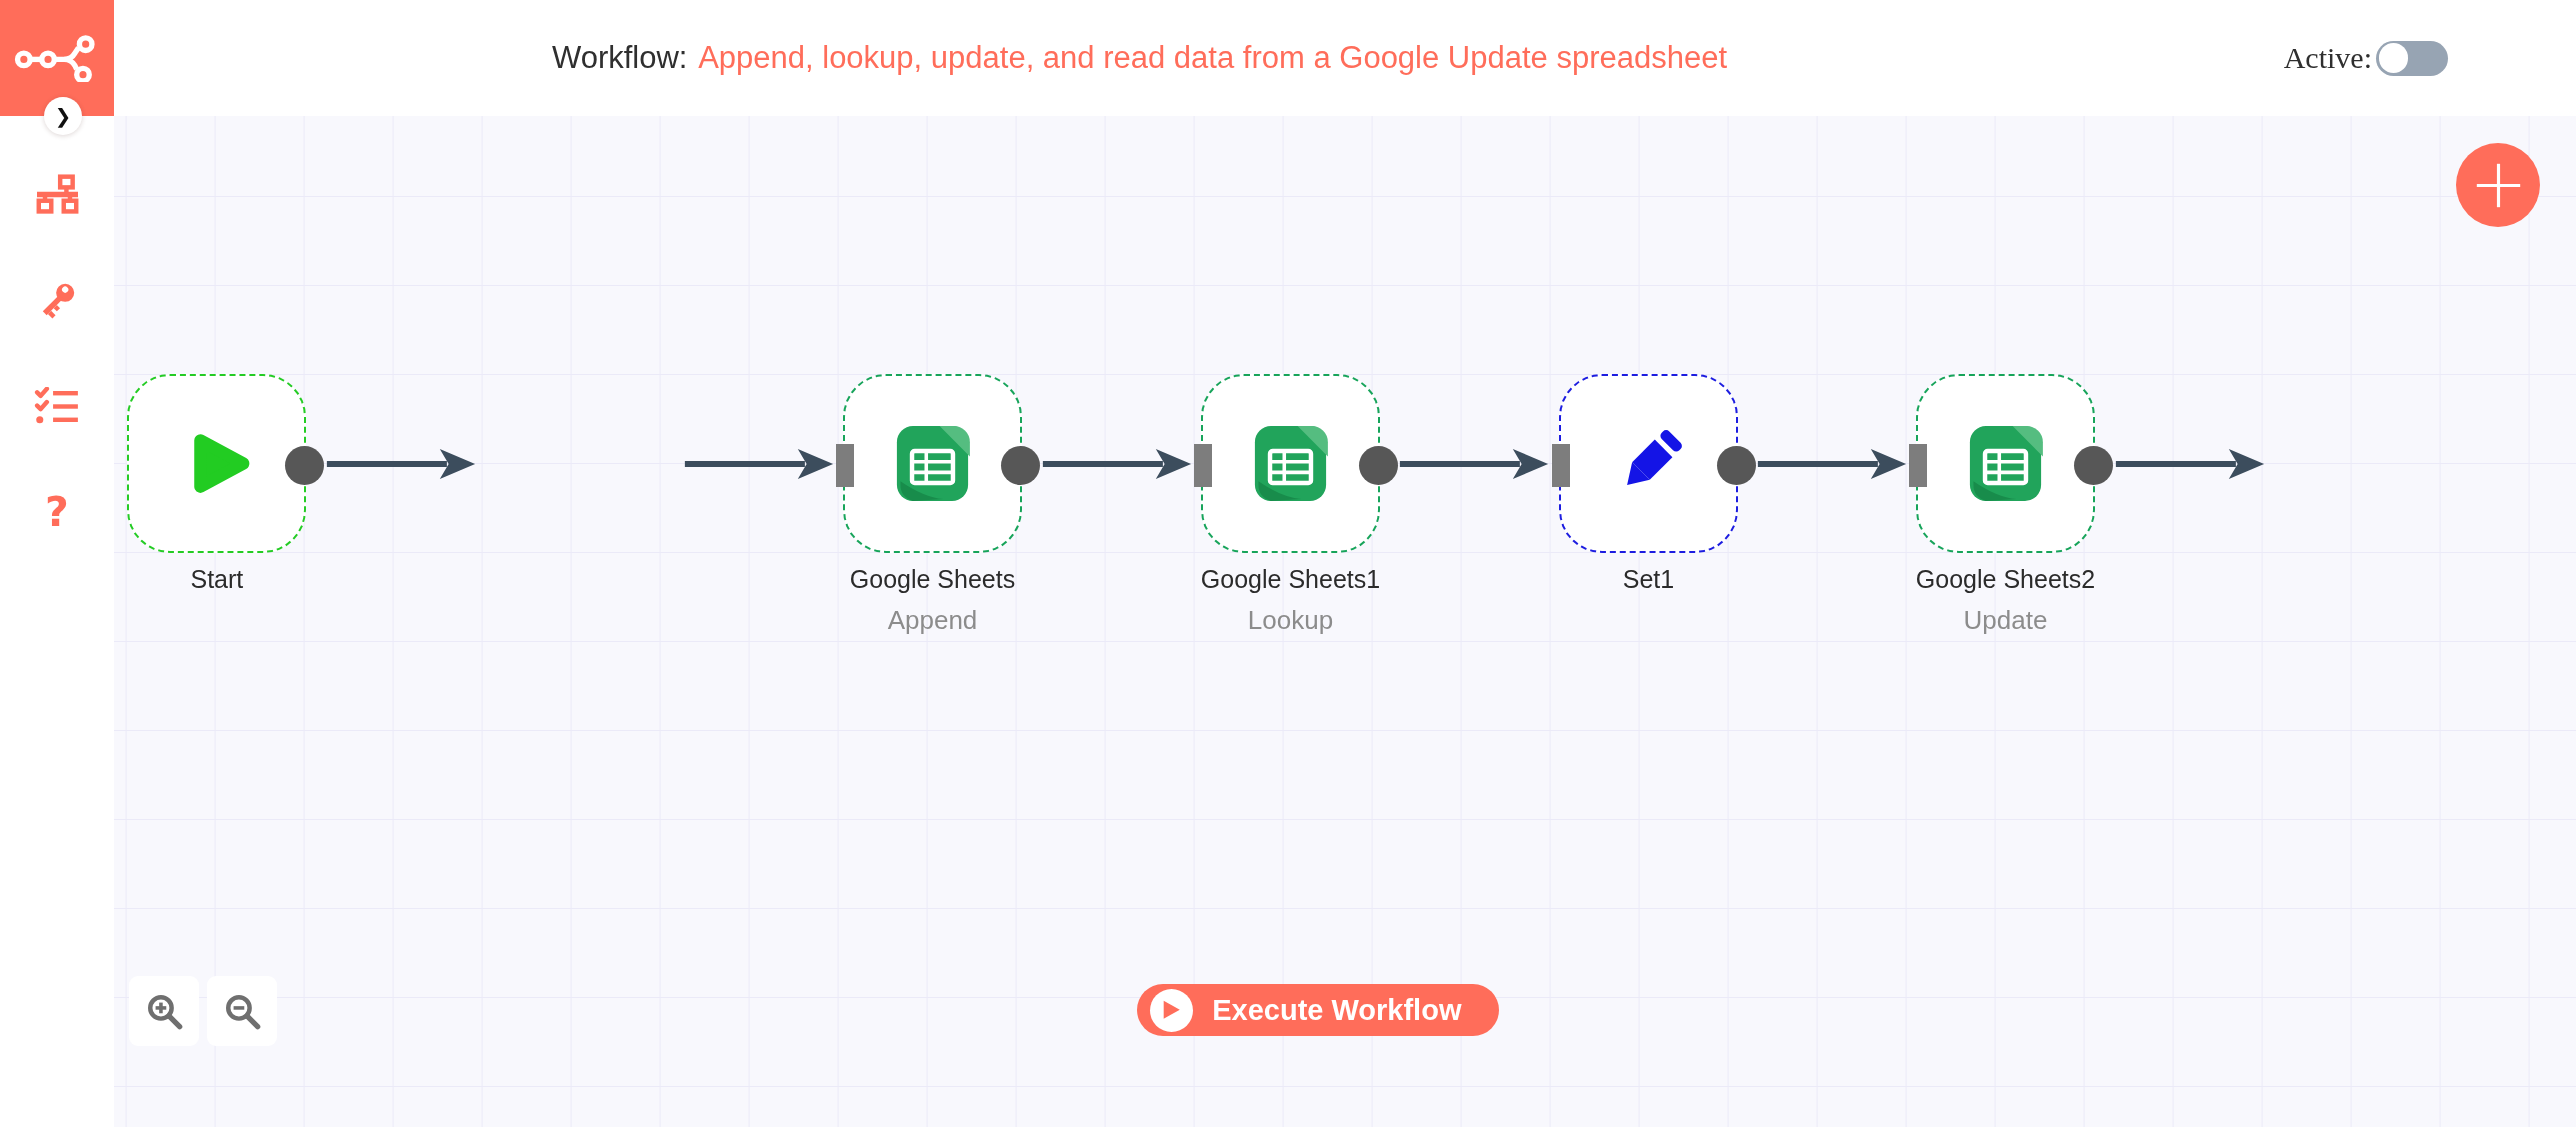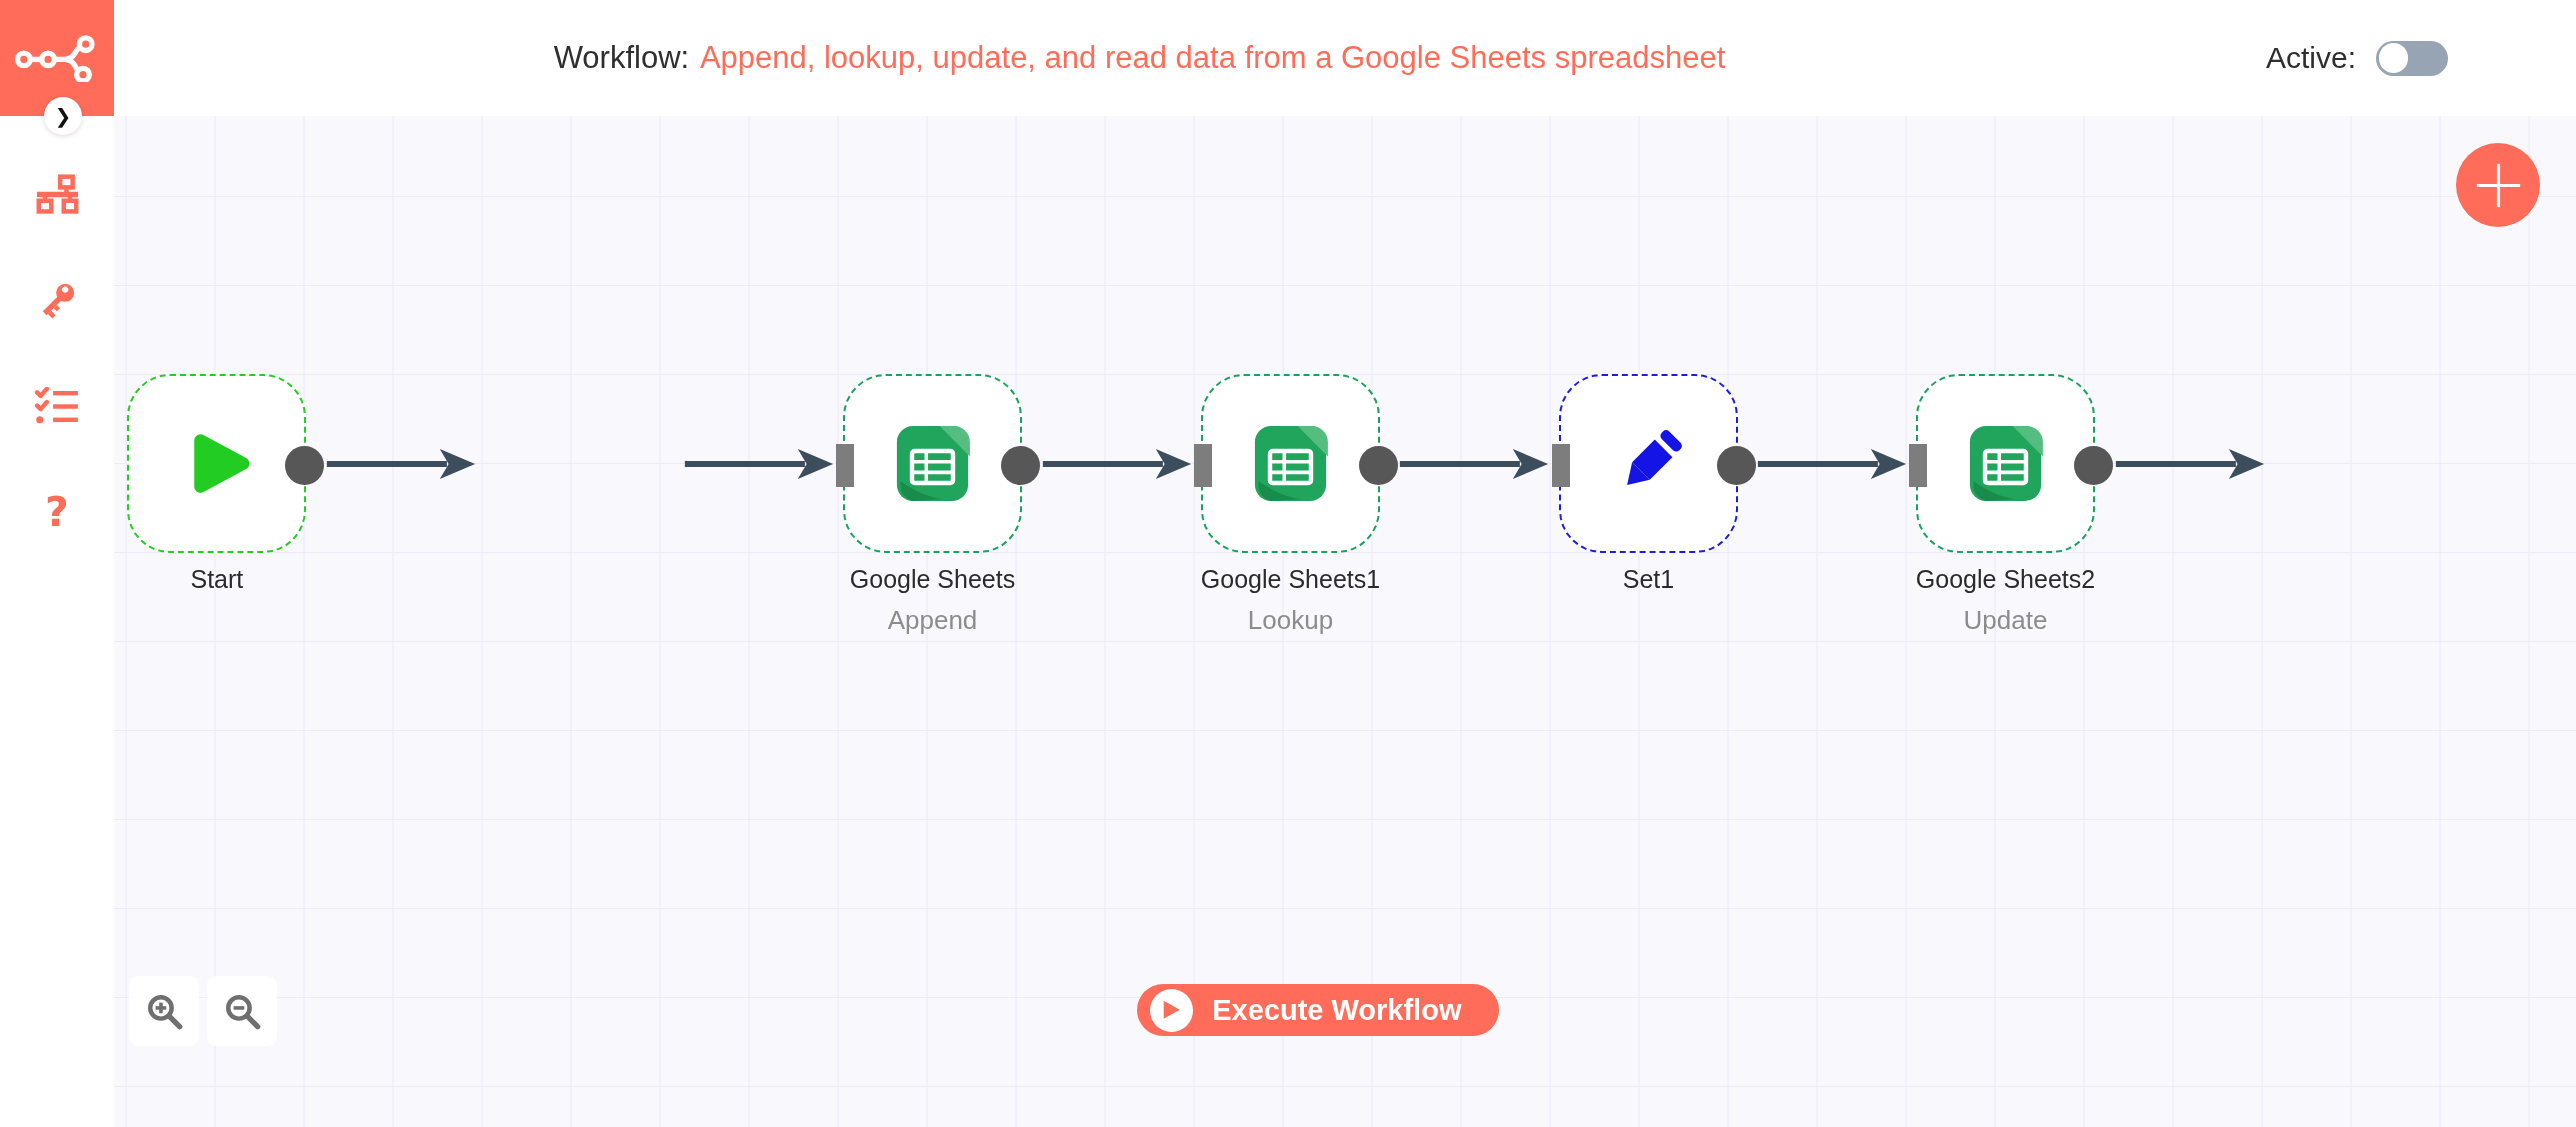--- a/index.html
+++ b/index.html
@@ -6,21 +6,21 @@
   html,body { width:2576px; height:1127px; overflow:hidden;
     font-family:"Liberation Sans","DejaVu Sans",sans-serif; background:#ffffff; }
 
   
   .header { position:absolute; left:0; top:0; width:2576px; height:116px; background:#ffffff; z-index:5; }
   .header-title { position:absolute; top:0; left:114px; right:411px; height:116px;
     display:flex; align-items:center; justify-content:center; font-size:31px; color:#2f2f2f;
     white-space:nowrap; }
   .header-title .wf-prefix { color:#2f2f2f; }
   .header-title .wf-name { color:#ff6d5a; margin-left:10.7px; }
-  .active-wrap { position:absolute; top:0; right:128px; height:116px; display:flex; align-items:center; gap:20px; }
+  .active-wrap { position:absolute; top:0; right:128px; height:116px; display:flex; align-items:center; gap:4px;font-family:Liberation Serif, serif; }
   .active-label { font-size:30px; color:#2f2f2f; }
   .toggle { width:72px; height:35px; border-radius:18px; background:#97a4b3; position:relative; cursor:pointer; }
   .toggle-knob { position:absolute; left:2.7px; top:2.7px; width:29.5px; height:29.5px; border-radius:50%; background:#ffffff; }
 
   
   .sidebar { position:absolute; left:0; top:0; width:114px; height:1127px; background:#ffffff; z-index:6; }
   .logo { width:114px; height:116px; background:#ff6d5a; display:flex; align-items:center; justify-content:center; }
   .collapse-btn { position:absolute; left:44px; top:97px; width:38px; height:38px; border-radius:50%;
     background:#ffffff; box-shadow:0 0.9px 5.4px rgba(68,28,23,0.18); display:flex; align-items:center; justify-content:center;
     font-size:19.7px; font-weight:bold; color:#111; cursor:pointer; z-index:7; }
@@ -205,21 +205,21 @@
           <polygon points="3,2 21,12 3,22" fill="#ff6d5a"></polygon>
         </svg>
     </div>
     <div class="exec-label">Execute Workflow</div>
   </div>
 </div>
 
 <div class="header">
   <div class="header-title">
     <span class="wf-prefix">Workflow:</span>
-    <span class="wf-name">Append, lookup, update, and read data from a Google Sheets spreadsheet</span>
+    <span class="wf-name">Append, lookup, update, and read data from a Google Update spreadsheet</span>
   </div>
   <div class="active-wrap">
     <span class="active-label">Active:</span>
     <div class="toggle">
       <div class="toggle-knob"></div>
     </div>
   </div>
 </div>
 
 <div class="sidebar">

